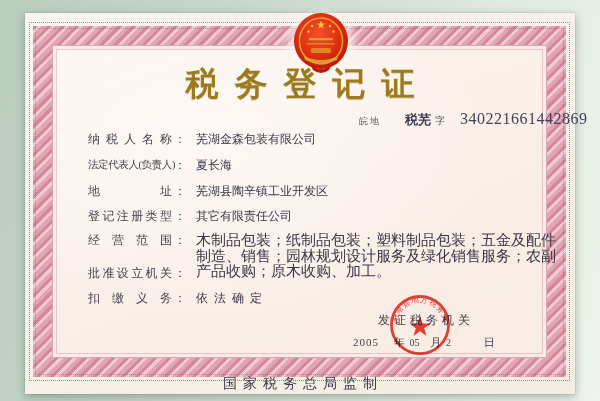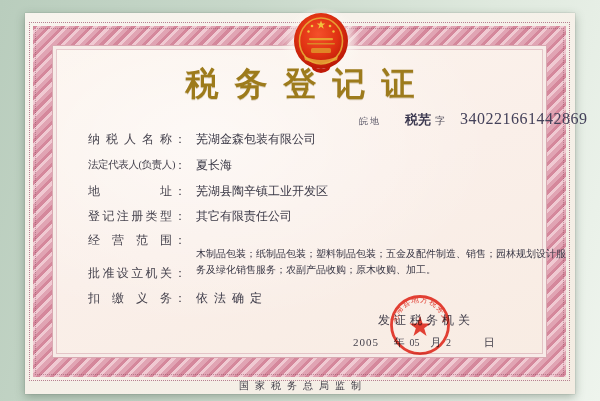--- a/index.html
+++ b/index.html
@@ -62,21 +62,21 @@
   .rows{position:absolute;left:63px;top:0;width:487px;}
   .row{position:absolute;display:flex;align-items:flex-start;white-space:nowrap;}
   .row .label{
     display:inline-block;width:84px;
     text-align:justify;text-align-last:justify;
     font-size:12px;color:#46434e;flex:0 0 84px;
   }
   .row.long .label{font-size:10.5px;letter-spacing:-.4px;text-align-last:auto;padding-top:1px;}
   .row .colon{font-size:12px;color:#46434e;margin-left:2px;}
   .row .value{font-size:12px;color:#3a3846;margin-left:10px;}
-  .row.scope .value{white-space:normal;width:372px;font-size:10px;line-height:15.5px;margin-top:14px;}
+  .row.scope .value{white-space:normal;width:372px;font-size:15px;line-height:15.5px;margin-top:1px;}
   .row.withhold .value{letter-spacing:6px;}
   .r1{top:118px}.r2{top:144px}.r3{top:170px}.r4{top:195px}.r5{top:219px}.r6{top:252px}.r7{top:277px}
   .issuer{
     position:absolute;left:353px;top:299px;
     font-size:12px;letter-spacing:4px;color:#413e4a;white-space:nowrap;
   }
   .date{
     position:absolute;left:328px;top:322px;
     font-size:11px;color:#45424d;white-space:nowrap;
   }
@@ -86,21 +86,21 @@
   .date .m{margin-left:2px;font-size:10px;}
   .date .ml{margin-left:8px;}
   .date .d{margin-left:2px;font-size:10px;}
   .date .dl{margin-left:30px;}
   .seal{
     position:absolute;left:364px;top:281px;width:62px;height:62px;
     opacity:.92;mix-blend-mode:multiply;
   }
   .footer{
     position:absolute;bottom:1px;left:0;width:100%;
-    text-align:center;font-size:10px;letter-spacing:6px;text-indent:6px;
+    text-align:center;font-size:14px;letter-spacing:6px;text-indent:6px;
     color:#3d3b45;
   }
 </style>
 </head>
 <body>
 
 <div class="photo">
   <div class="paper">
 
     <div class="frame">

